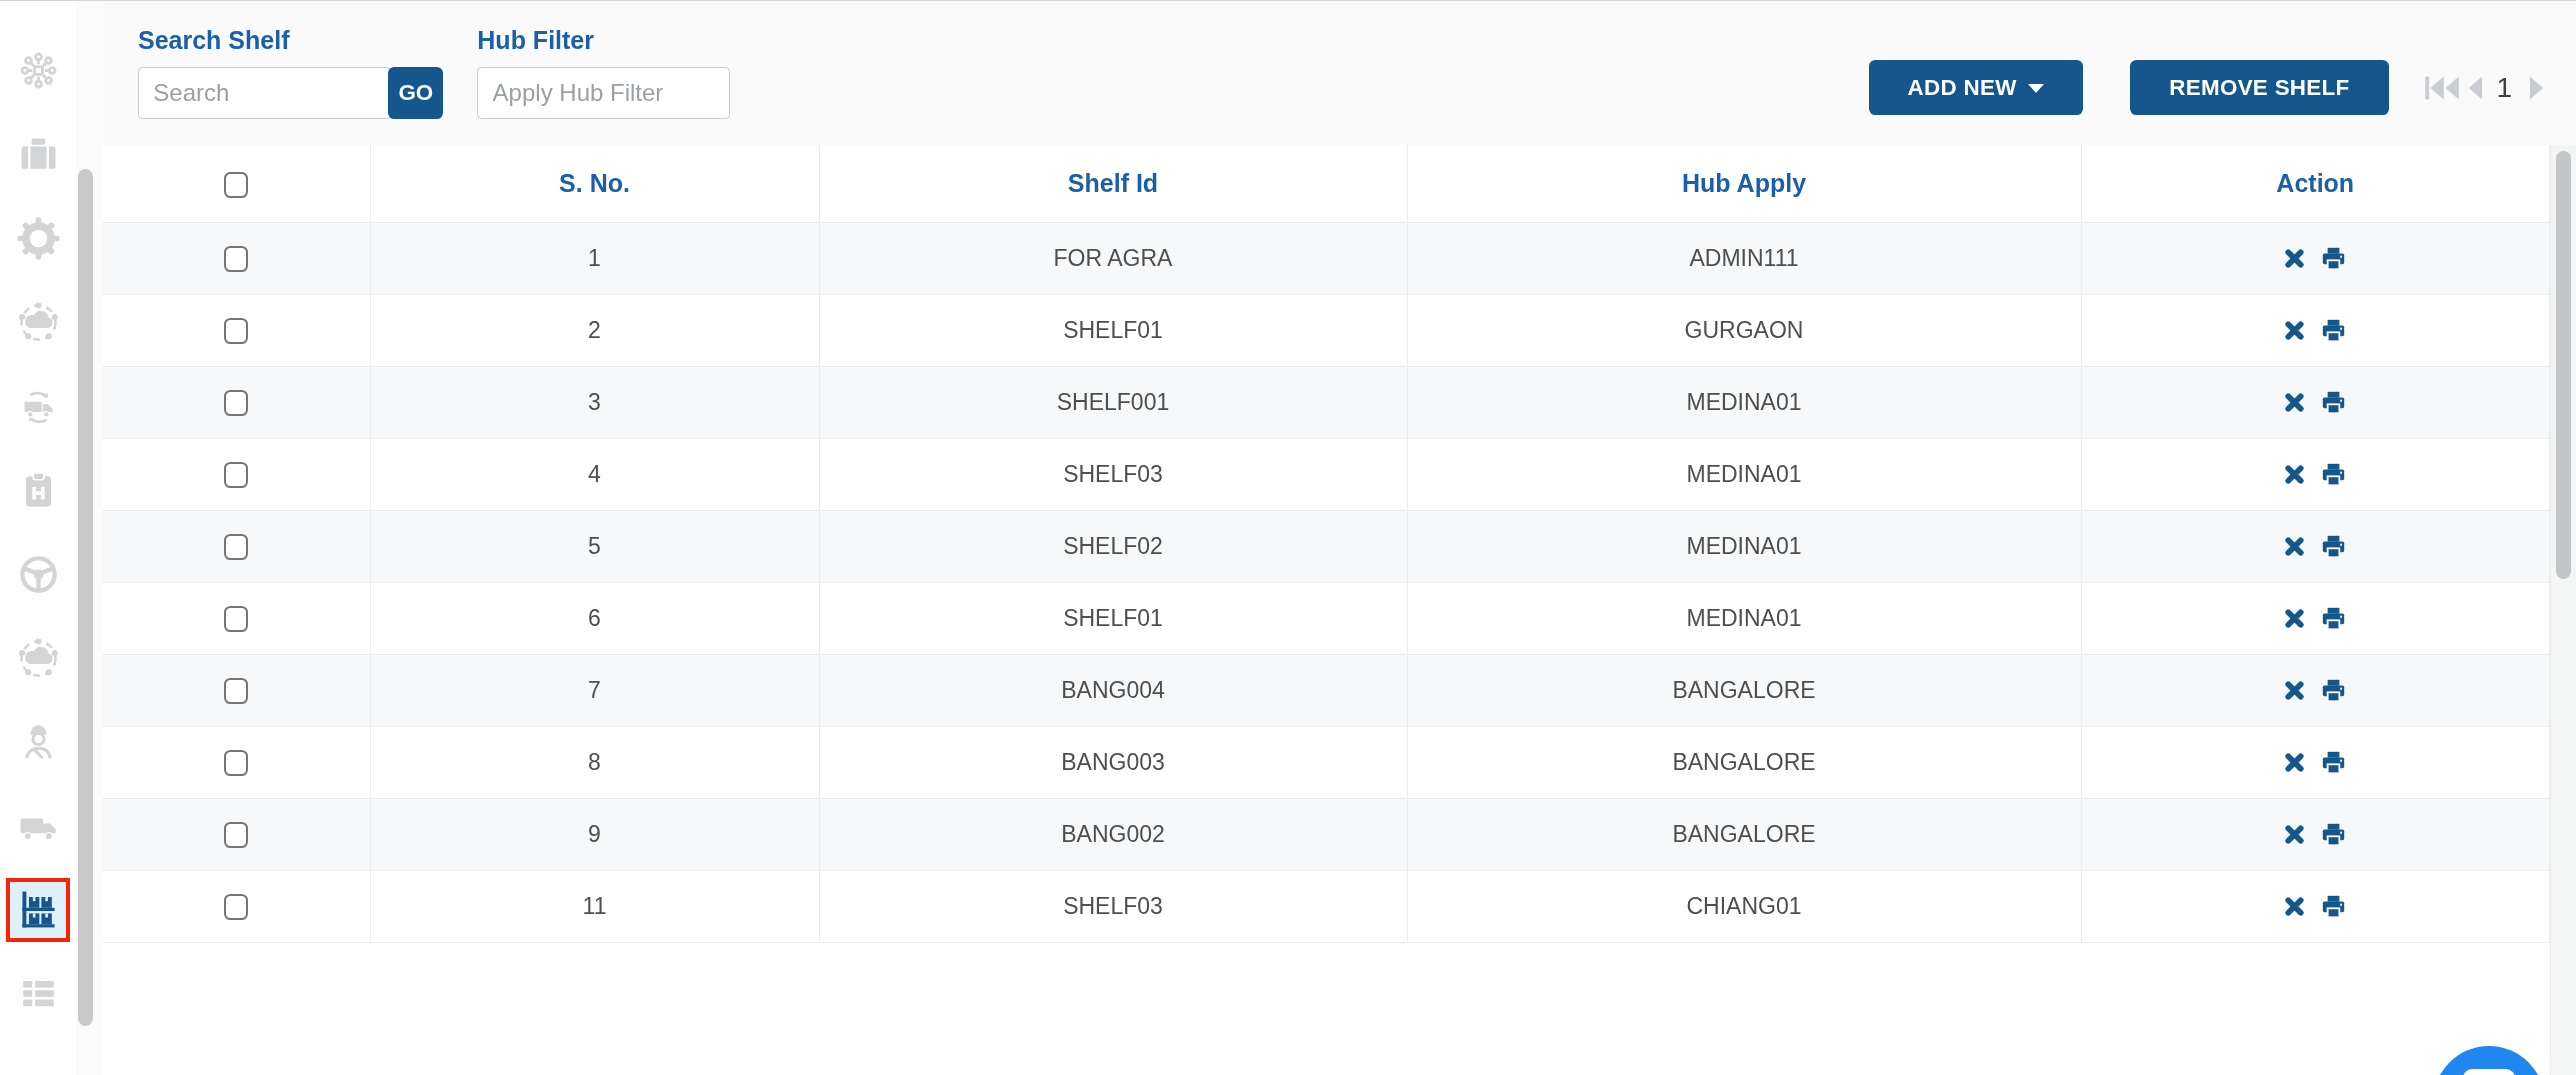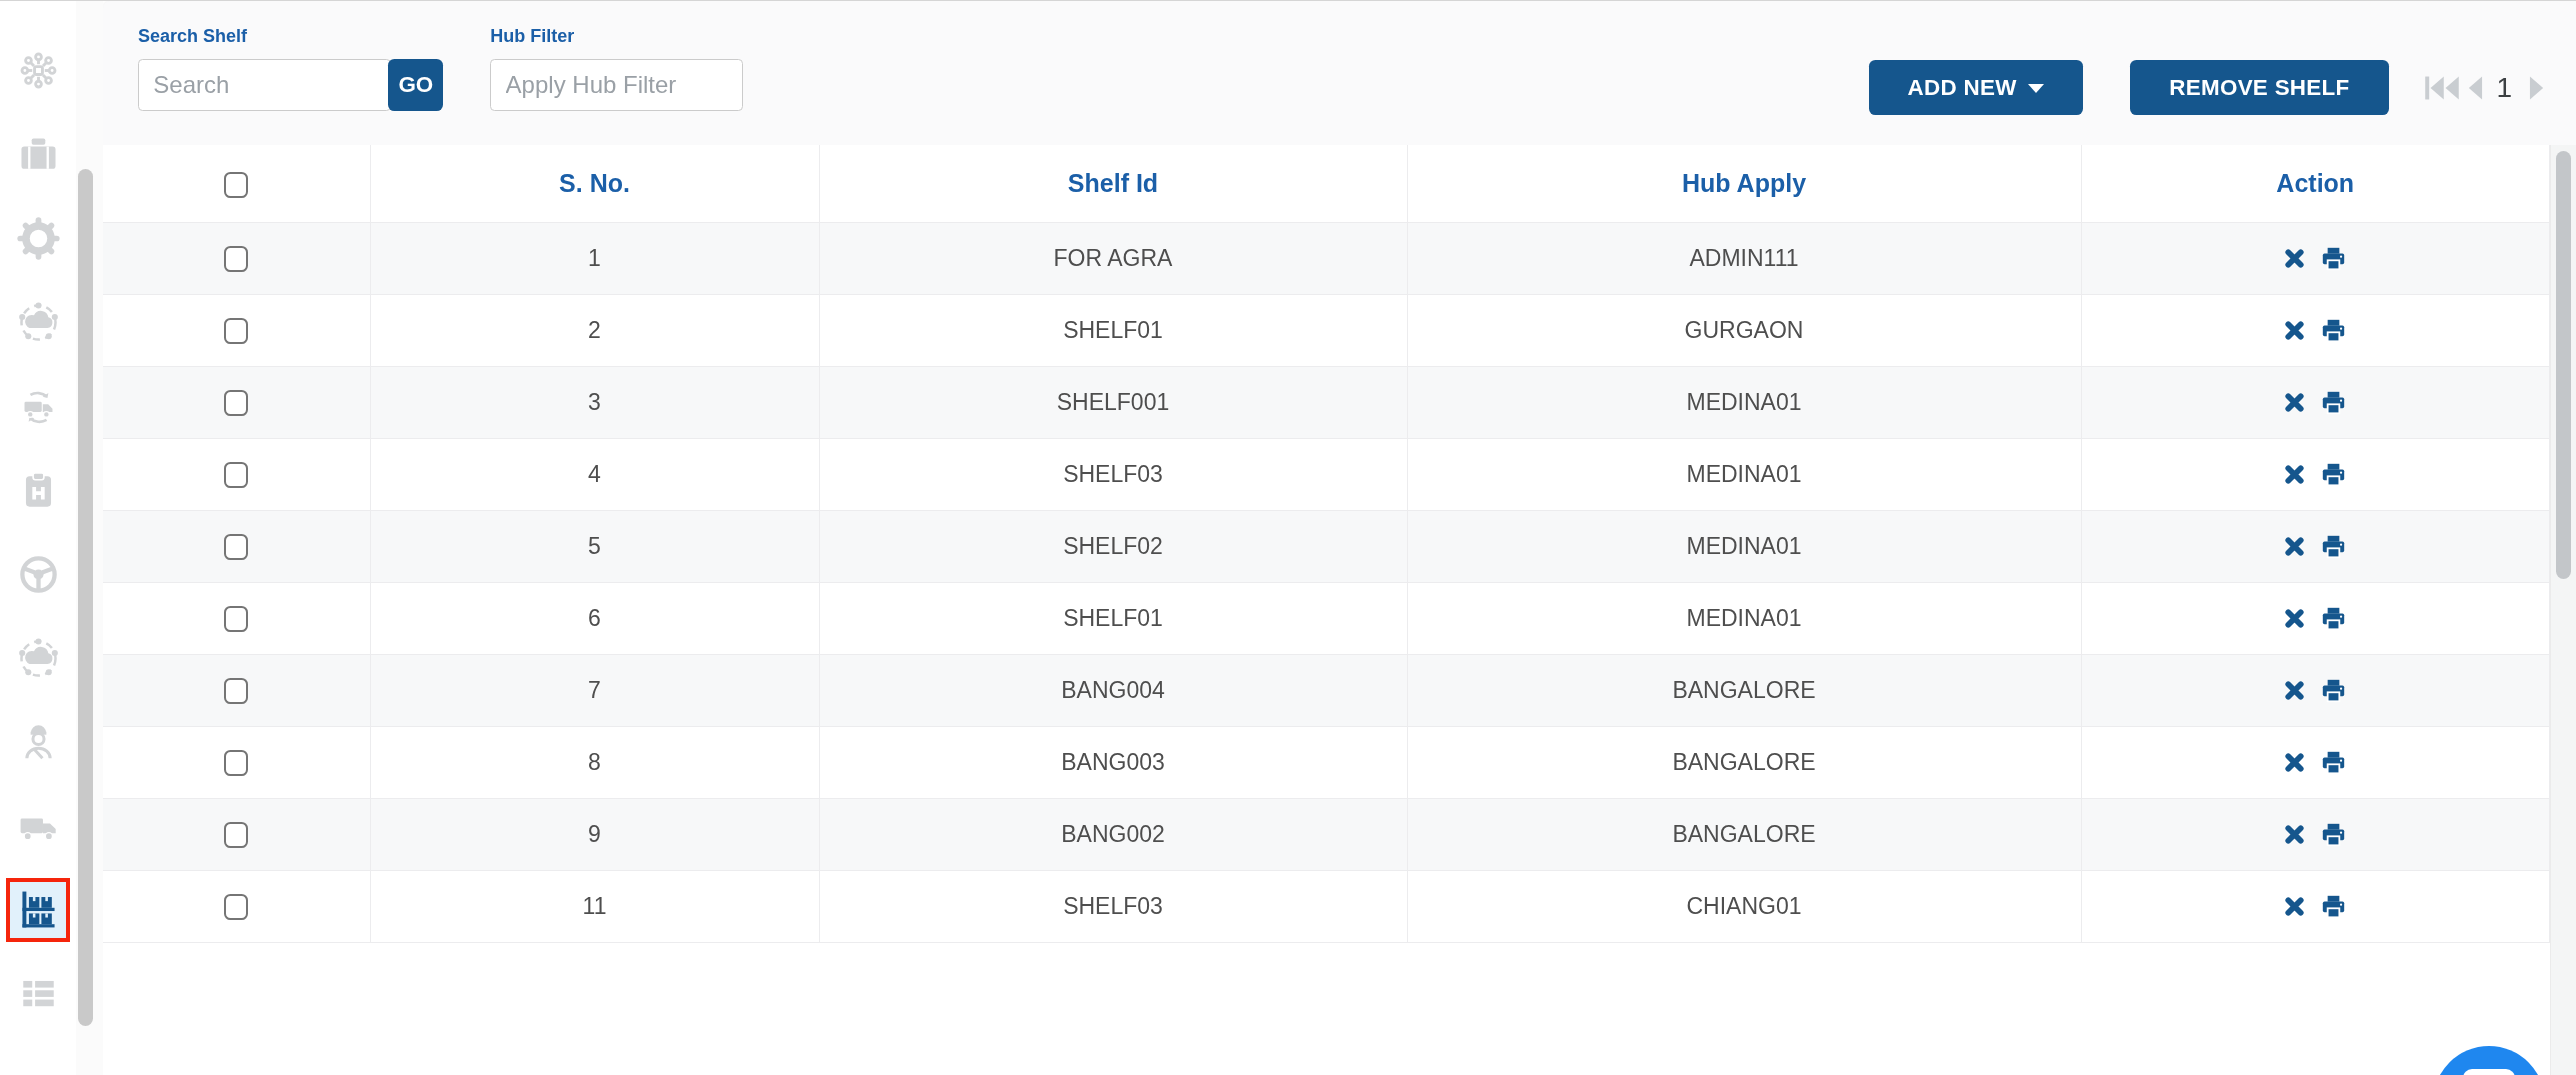--- a/index.html
+++ b/index.html
@@ -94,21 +94,21 @@
   
   .filterbar {
     height: 144px;
     display: flex;
     align-items: flex-start;
     padding: 25px 30px 0 35px;
     flex-shrink: 0;
   }
   .fgroup { display: flex; flex-direction: column; }
   .flabel {
-    font-size: 18px;
+    font-size: 25px;
     font-weight: bold;
     color: #1b5fa8;
     margin-bottom: 11.6px;
   }
   .search-row { display: flex; align-items: center; }
   .txt-input {
     height: 52px;
     width: 253px;
     border: 1.8px solid #cbcbcb;
     border-radius: 4.5px;
@@ -126,21 +126,21 @@
     background: #15568d;
     color: #ffffff;
     font-family: "Liberation Sans", sans-serif;
     font-weight: bold;
     font-size: 22.4px;
     border: none;
     border-radius: 6.3px;
     margin-left: -2.7px;
     cursor: pointer;
   }
-  .hub-group { margin-left: 47px; }
+  .hub-group { margin-left: 34px; }
 
   .actions {
     margin-left: auto;
     display: flex;
     align-items: center;
     margin-top: 34px;
   }
   .btn {
     height: 55px;
     background: #15568d;

